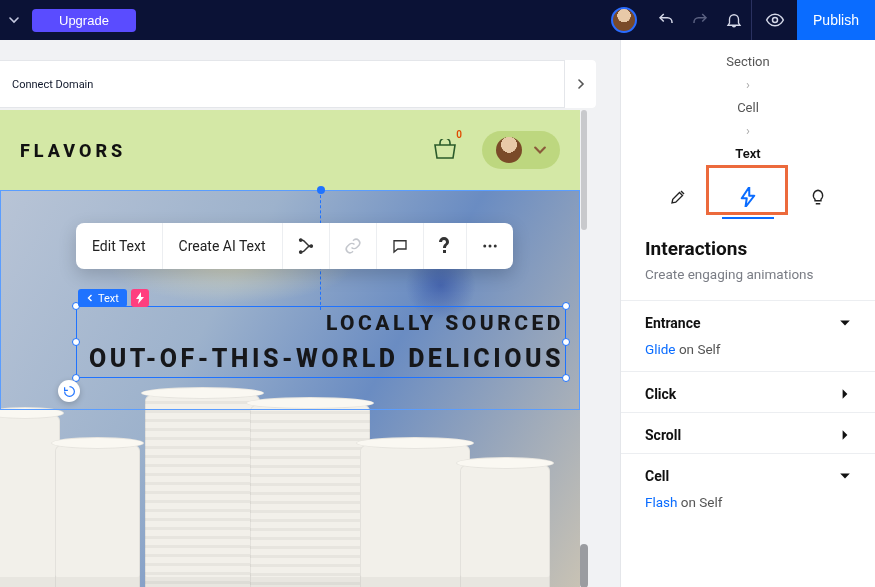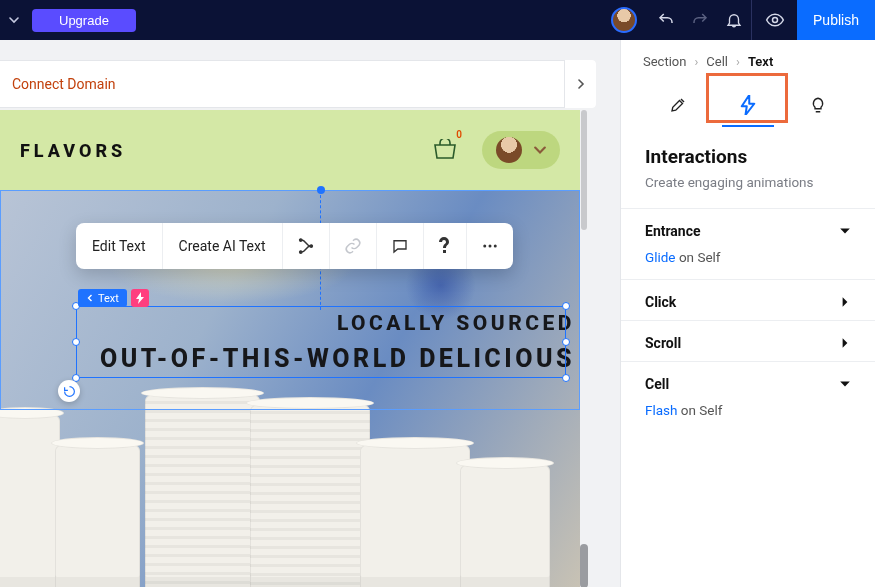--- a/index.html
+++ b/index.html
@@ -16,21 +16,21 @@
   .preview-icon { width: 46px; display: flex; align-items: center; justify-content: center; color: #d5d8e8; cursor: pointer; border-left: 1px solid #2a3160; }
   .publish-btn { background: #0a6cff; color: #fff; border: none; width: 78px; font-size: 14px; cursor: pointer; }
 
   
   .workspace { display: flex; height: calc(587px - 40px); }
   .canvas-wrap { flex: 1; position: relative; background: #f1f2f4; overflow: hidden; }
   .sidepanel { width: 255px; border-left: 1px solid #e4e6ea; background: #fff; display: flex; flex-direction: column; overflow: hidden; }
 
   
   .domain-bar { position: absolute; left: 0; top: 20px; right: 24px; height: 48px; background: #fff; border: 1px solid #e4e6ea; border-left: none; border-radius: 0 4px 4px 0; display: flex; align-items: center; padding: 0 12px; }
-  .domain-link { color: #c2410c; font-size: 14px; cursor: pointer; }
+  .domain-link { color: #0f172a; font-size: 11px; cursor: pointer; }
   .domain-chevron { position: absolute; right: -1px; top: -1px; bottom: -1px; width: 32px; border-left: 1px solid #e4e6ea; display: flex; align-items: center; justify-content: center; color: #555; background: #fff; border-radius: 0 4px 4px 0; cursor: pointer; }
 
   .site-header { position: absolute; left: 0; top: 70px; right: 40px; height: 80px; background: #d4e8a6; display: flex; align-items: center; padding: 0 20px; }
   .brand { font-weight: 800; letter-spacing: 4px; color: #111; font-size: 18px; }
   .site-header-right { margin-left: auto; display: flex; align-items: center; gap: 24px; }
   .cart { position: relative; width: 26px; height: 22px; }
   .cart svg { stroke: #2a5a2a; }
   .cart-badge { position: absolute; top: -10px; right: -4px; color: #e04a00; font-size: 10px; font-weight: 600; }
   .user-dd { background: #bdd77f; border-radius: 24px; padding: 6px 14px; display: flex; align-items: center; gap: 12px; cursor: pointer; }
   .user-dd .av { width: 26px; height: 26px; border-radius: 50%; background: radial-gradient(circle at 50% 30%, #e8c9a8 35%, #7a4a28 36%); }
@@ -66,26 +66,26 @@
   .sel-box { position: absolute; top: 266px; left: 76px; width: 490px; height: 72px; border: 1.5px solid #1f73ff; z-index: 4; }
   .handle { position: absolute; width: 8px; height: 8px; background: #fff; border: 1.5px solid #1f73ff; border-radius: 50%; }
   .h-tl { top: -5px; left: -5px; } .h-tr { top: -5px; right: -5px; }
   .h-bl { bottom: -5px; left: -5px; } .h-br { bottom: -5px; right: -5px; }
   .h-ml { top: 50%; left: -5px; margin-top: -4px; } .h-mr { top: 50%; right: -5px; margin-top: -4px; }
   .sel-guide { position: absolute; top: 150px; left: 320px; height: 120px; border-left: 1.5px dashed #1f73ff; z-index: 3; }
   .sel-guide .dot { position: absolute; top: -4px; left: -4px; width: 8px; height: 8px; border-radius: 50%; background: #1f73ff; }
   .outer-sel { position: absolute; top: 150px; left: 0; right: 40px; height: 220px; border: 1px solid #5a9dff; z-index: 2; pointer-events: none; }
   .reset-rot { position: absolute; top: 340px; left: 58px; width: 22px; height: 22px; border-radius: 50%; background: #fff; box-shadow: 0 2px 6px rgba(0,0,0,0.2); display: flex; align-items: center; justify-content: center; color: #1f73ff; z-index: 6; cursor: pointer; }
 
-  .hero-text { position: absolute; top: 268px; left: 89px; width: 486px; z-index: 3; color: #16171a; text-align: right; font-weight: 800; letter-spacing: 3.5px; }
+  .hero-text { position: absolute; top: 268px; left: 78px; width: 486px; z-index: 3; color: #16171a; text-align: right; font-weight: 800; letter-spacing: 3.5px; }
   .hero-text .l1 { font-size: 21px; line-height: 1.5; }
   .hero-text .l2 { font-size: 25px; line-height: 1.55; }
 
   
-  .crumbs { padding: 14px 22px 8px; font-size: 13px; color: #555; display: flex; align-items: center; gap: 8px; }
+  .crumbs { padding: 14px 22px 8px; font-size: 13px; color: #555; display: flex; align-items: center; gap: 8px; flex-direction: column; }
   .crumbs .cur { color: #111; font-weight: 600; }
   .crumbs .sep { color: #aaa; }
   .tabs { display: flex; justify-content: space-around; padding: 6px 22px 0; }
   .tab { width: 60px; height: 44px; display: flex; align-items: center; justify-content: center; cursor: pointer; color: #222; position: relative; }
   .tab.active { color: #0a6cff; }
   .tab.active::after { content: ""; position: absolute; left: 4px; right: 4px; bottom: 0; height: 2px; background: #0a6cff; }
   .tab-highlight { position: absolute; border: 3px solid #ec6a3c; pointer-events: none; }
 
   .panel-section-title { padding: 18px 24px 4px; }
   .panel-section-title h2 { font-size: 19px; font-weight: 700; color: #111; }

